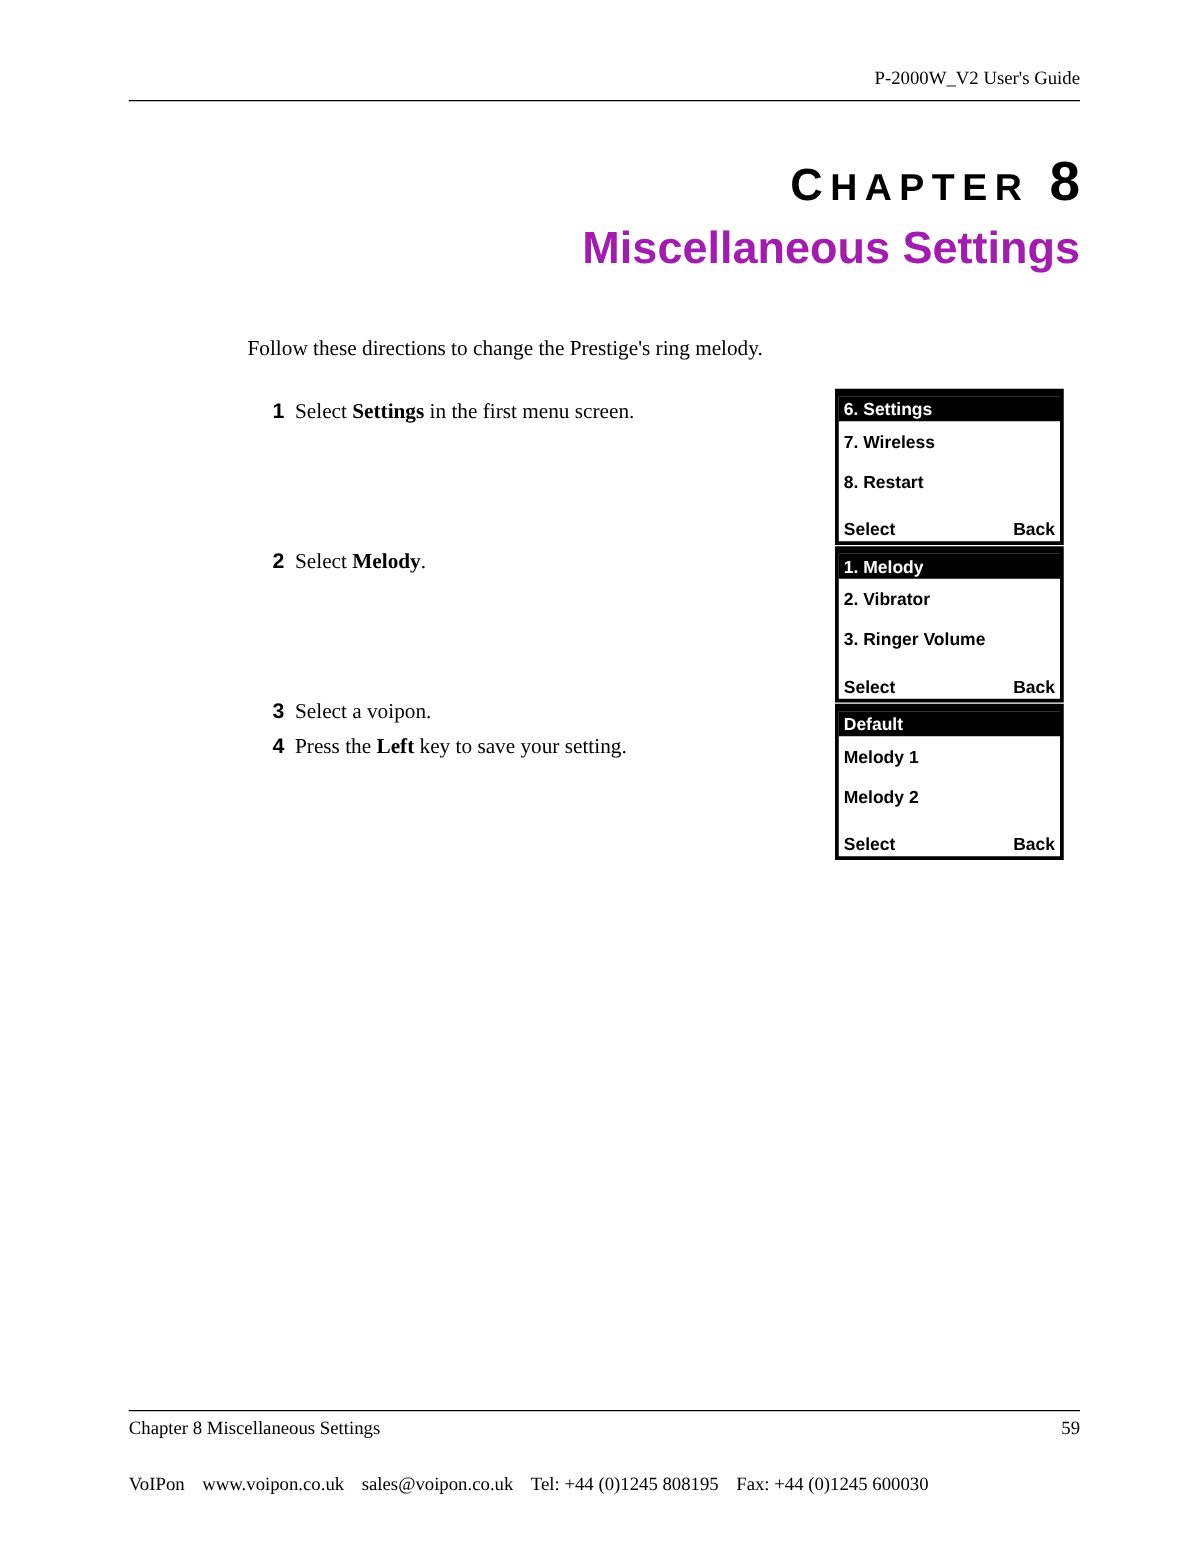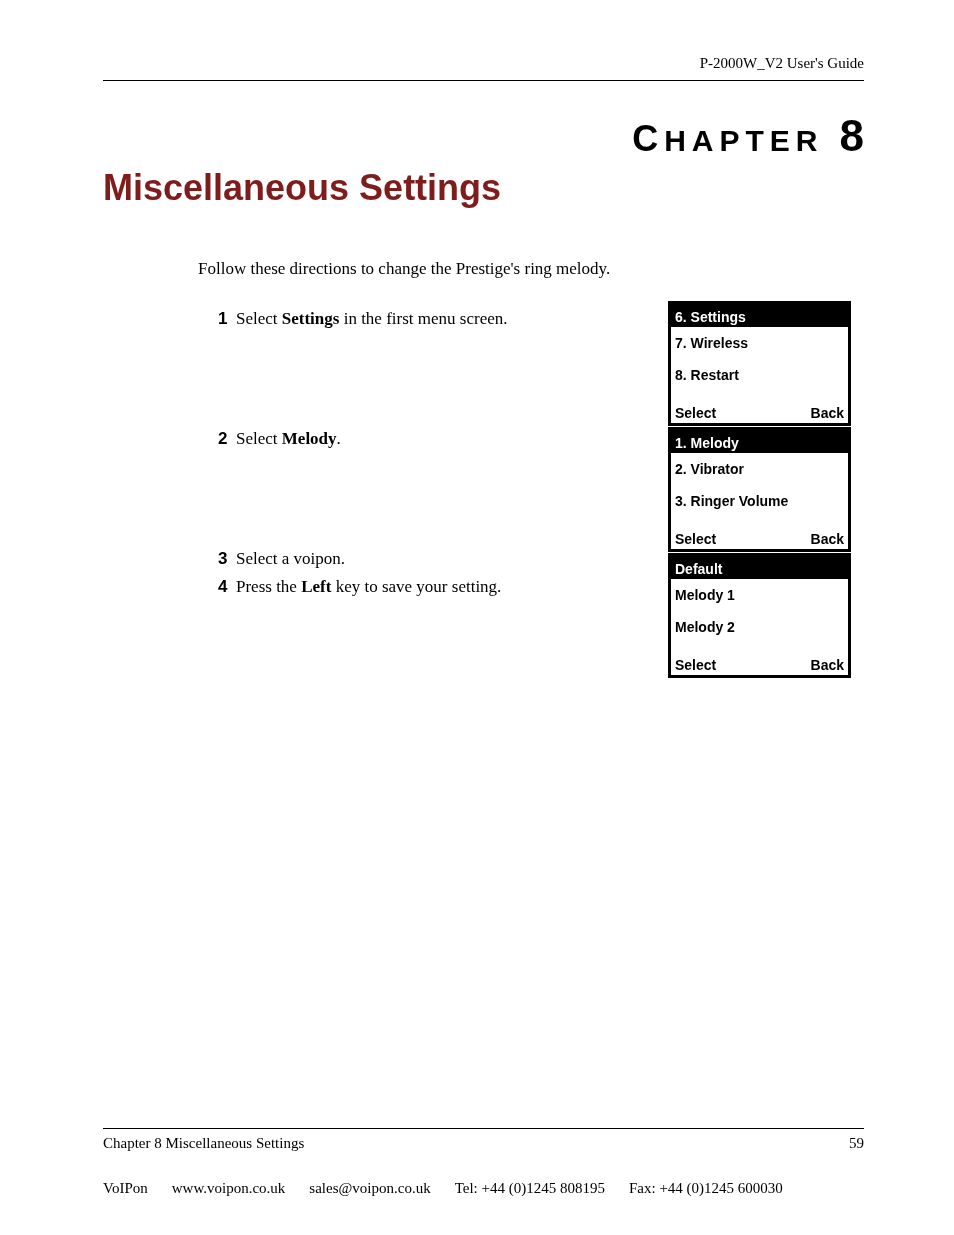--- a/index.html
+++ b/index.html
@@ -15,40 +15,41 @@
   }
   .page {
     padding: 55px 90px 0 103px;
     box-sizing: border-box;
   }
   .header {
     text-align: right;
     font-size: 15px;
     padding-bottom: 8px;
     border-bottom: 1.5px solid #000;
-    margin-bottom: 30px;
+    margin-bottom: 40px;
   }
   .chapter-label {
     color: #000000;
     font-family: Arial, Helvetica, sans-serif;
     font-weight: bold;
     font-size: 36px;
     letter-spacing: 6px;
     text-align: right;
     margin-bottom: 6px;
   }
   .chapter-label .num {
     font-size: 44px;
     letter-spacing: 0;
   }
   .chapter-title {
-    color: #7f1d1d;
+    color: #a21caf;
     font-family: Arial, Helvetica, sans-serif;
     font-weight: bold;
     font-size: 36px;
+    text-align: right;
     margin-bottom: 50px;
   }
   .intro {
     margin-left: 95px;
     font-size: 17px;
     margin-bottom: 50px;
   }
   .section-head {
     font-family: Arial, Helvetica, sans-serif;
     font-weight: bold;
@@ -123,21 +124,21 @@
     border-top: 1px solid #000;
     display: flex;
     justify-content: space-between;
     font-size: 15px;
     padding-top: 6px;
     margin-bottom: 28px;
   }
   .vendor {
     font-size: 15px;
     display: flex;
-    gap: 24px;
+    gap: 14px;
   }
 </style>
 </head>
 <body>
 
 <div class="page">
   <div class="header">P-2000W_V2 User's Guide</div>
 
   <div class="chapter-label">
     <span>C</span><span style="font-size:30px;">HAPTER</span>&nbsp;<span class="num">8</span>

